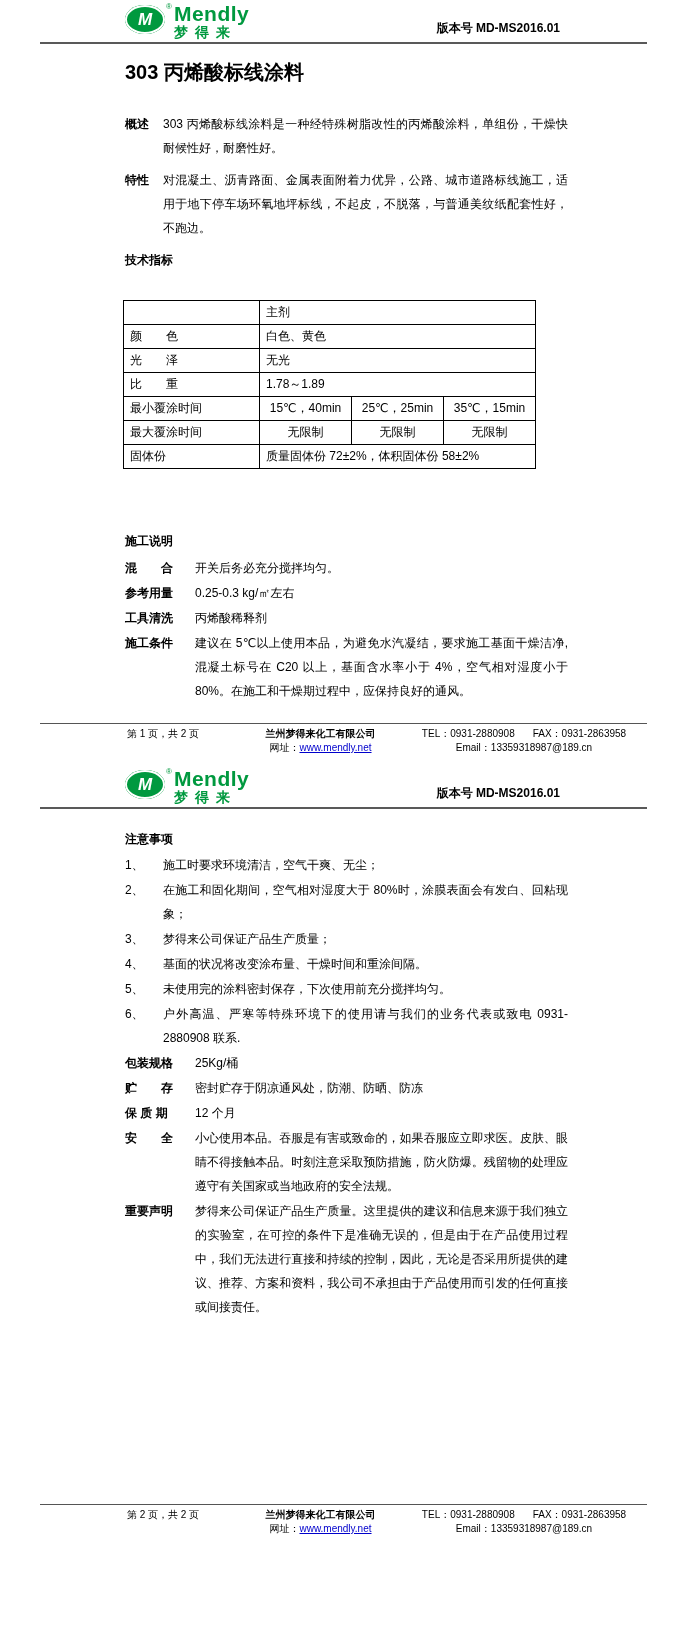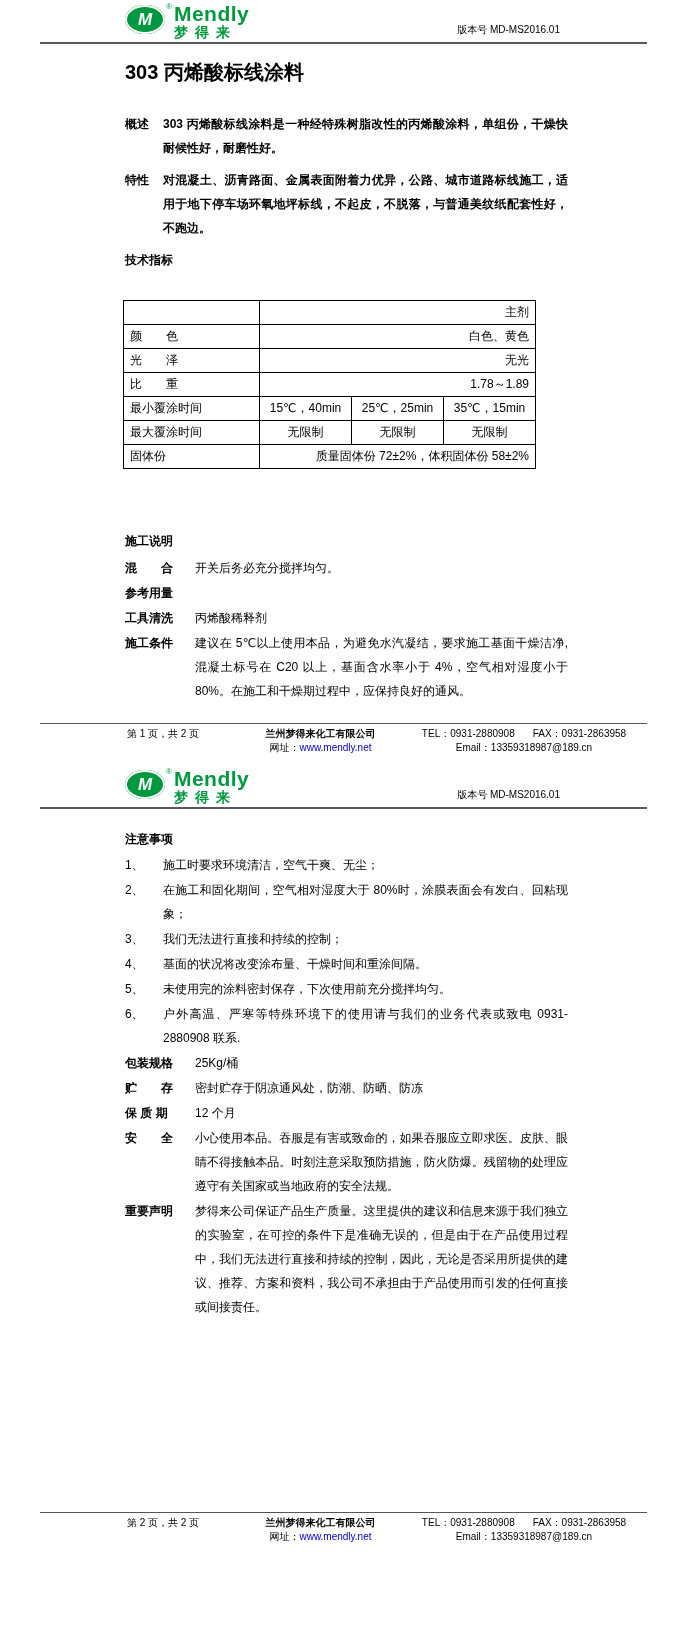--- a/index.html
+++ b/index.html
@@ -24,70 +24,70 @@
     background:#00993f;color:#fff;
     display:flex;align-items:center;justify-content:center;
     box-shadow:inset 0 0 0 2px #fff,inset 0 0 0 4px #00993f;
     font-weight:bold;font-style:italic;font-size:17px;
     flex:0 0 auto;margin-top:2px;
   }
   .logo-reg{font-size:8px;color:#00993f;line-height:1;margin:0 2px 0 1px;}
   .logo-text{line-height:1;}
   .logo-en{color:#00993f;font-weight:bold;font-size:21px;letter-spacing:.5px;}
   .logo-cn{color:#00993f;font-weight:bold;font-size:14px;letter-spacing:7px;margin-top:1px;}
-  .version{font-size:10px;white-space:nowrap;padding-bottom:2px;}
+  .version{font-size:12px;white-space:nowrap;padding-bottom:2px;font-weight:bold;}
   .rule{border:none;border-top:2px solid #595959;margin:0 40px;}
   .rule.thin{border-top-width:1px;border-top-color:#555;}
 
   
   .content{padding:0 119px 0 125px;font-size:12px;line-height:24px;}
   .doc-title{font-size:20px;font-weight:bold;margin:14px 0 26px 0;line-height:28px;}
   .sec-row{display:flex;margin-bottom:8px;}
   .sec-label{flex:0 0 30px;font-weight:bold;margin-right:8px;white-space:nowrap;}
-  .sec-text{flex:1;text-align:justify;font-weight:bold;}
+  .sec-text{flex:1;text-align:justify;}
   .h2{font-weight:bold;margin:6px 0 0 0;}
 
   
   table.spec{
     border-collapse:collapse;margin:28px 0 0 -2px;
     width:413px;font-size:12px;table-layout:fixed;
   }
   table.spec td{border:1px solid #000;padding:2px 6px;height:19px;line-height:17px;}
   td.lbl{width:123px;text-align:left;white-space:nowrap;}
-  td.ctr{text-align:right;}
+  td.ctr{text-align:left;}
   td.cell{width:86px;text-align:center;white-space:nowrap;}
 
   
   .item-row{display:flex;margin-bottom:1px;}
   .item-label{flex:0 0 62px;font-weight:bold;margin-right:8px;white-space:nowrap;}
   .item-text{flex:1;text-align:justify;}
   .construction{margin-top:60px;}
   .construction .h2{margin-bottom:3px;}
 
   
   .notes{margin-top:18px;}
   .notes .h2{margin-bottom:2px;}
   .note-row{display:flex;margin-bottom:1px;}
   .note-num{flex:0 0 38px;white-space:nowrap;}
   .note-text{flex:1;text-align:justify;}
 
   
   .page-footer{position:absolute;left:0;right:0;}
   .page-1 .page-footer{bottom:10px;}
-  .page-2 .page-footer{bottom:94px;}
+  .page-2 .page-footer{bottom:102px;}
   .footer-body{
     display:flex;padding:3px 42px 0 88px;font-size:10px;line-height:14px;
   }
   .footer-pageinfo{flex:0 0 150px;text-align:center;white-space:nowrap;}
   .footer-company-col{flex:0 0 165px;text-align:center;}
   .footer-contact-col{flex:1;text-align:center;}
   .footer-company{font-weight:bold;white-space:nowrap;}
   .footer-telfax{white-space:nowrap;}
   .footer-telfax .fax{margin-left:18px;}
-  .weblink{color:#0000cc;cursor:pointer;margin-top:32px;}
+  .weblink{color:#0000cc;text-decoration:underline;cursor:pointer;margin-top:32px;}
 </style>
 </head>
 <body>
 
 <div class="page page-1">
 
   <div class="page-header">
     <div class="logo">
       <div class="logo-emblem">
         <span>M</span>
@@ -156,20 +156,21 @@
 
     <div class="construction">
       <div class="h2">施工说明</div>
 
       <div class="item-row">
         <div class="item-label">混　　合</div>
         <div class="item-text">开关后务必充分搅拌均匀。</div>
       </div>
       <div class="item-row">
         <div class="item-label">参考用量</div>
+        <div class="item-text">0.25-0.3 kg/㎡左右</div>
       </div>
       <div class="item-row">
         <div class="item-label">工具清洗</div>
         <div class="item-text">丙烯酸稀释剂</div>
       </div>
       <div class="item-row">
         <div class="item-label">施工条件</div>
         <div class="item-text">建议在 5℃以上使用本品，为避免水汽凝结，要求施工基面干燥洁净, 混凝土标号在 C20 以上，基面含水率小于 4%，空气相对湿度小于 80%。在施工和干燥期过程中，应保持良好的通风。</div>
       </div>
     </div>
@@ -215,21 +216,21 @@
       <div class="note-row">
         <div class="note-num">1、</div>
         <div class="note-text">施工时要求环境清洁，空气干爽、无尘；</div>
       </div>
       <div class="note-row">
         <div class="note-num">2、</div>
         <div class="note-text">在施工和固化期间，空气相对湿度大于 80%时，涂膜表面会有发白、回粘现象；</div>
       </div>
       <div class="note-row">
         <div class="note-num">3、</div>
-        <div class="note-text">我们无法进行直接和持续的控制；</div>
+        <div class="note-text">梦得来公司保证产品生产质量；</div>
       </div>
       <div class="note-row">
         <div class="note-num">4、</div>
         <div class="note-text">基面的状况将改变涂布量、干燥时间和重涂间隔。</div>
       </div>
       <div class="note-row">
         <div class="note-num">5、</div>
         <div class="note-text">未使用完的涂料密封保存，下次使用前充分搅拌均匀。</div>
       </div>
       <div class="note-row">

